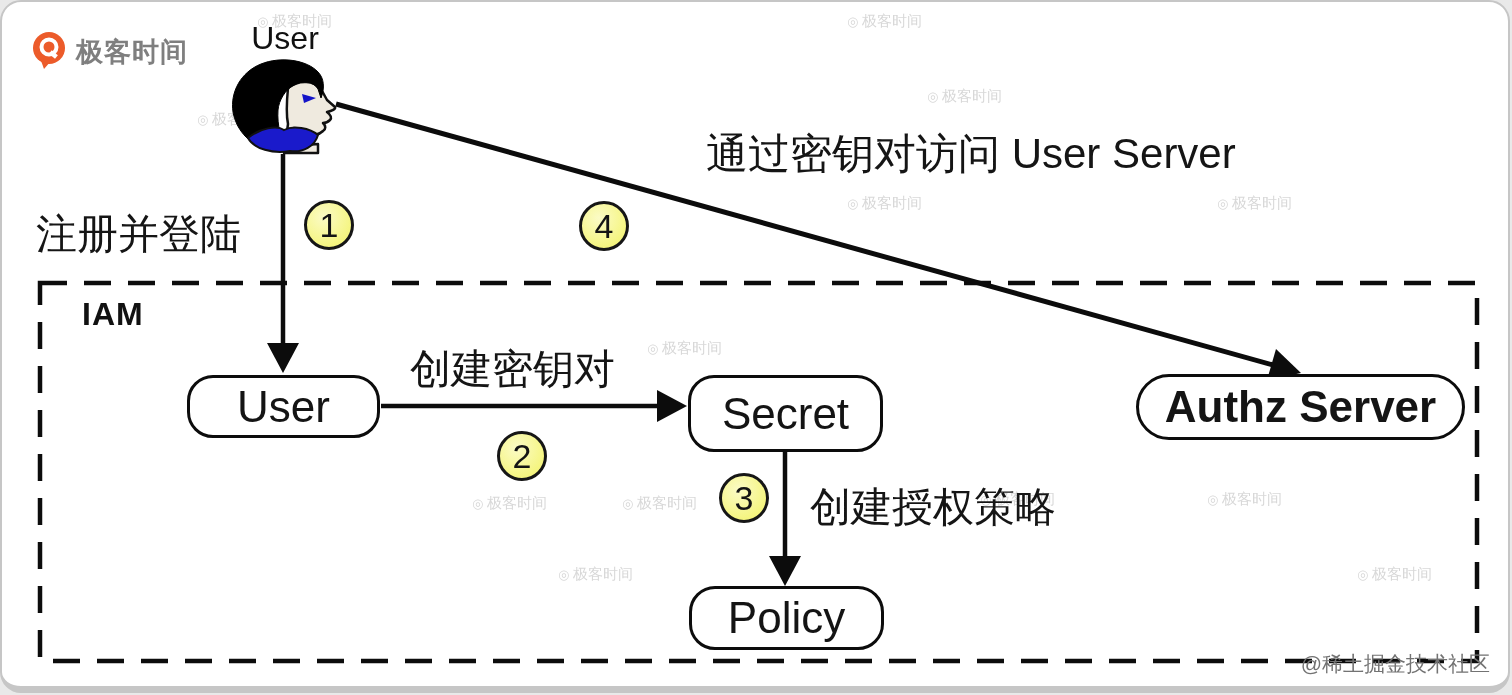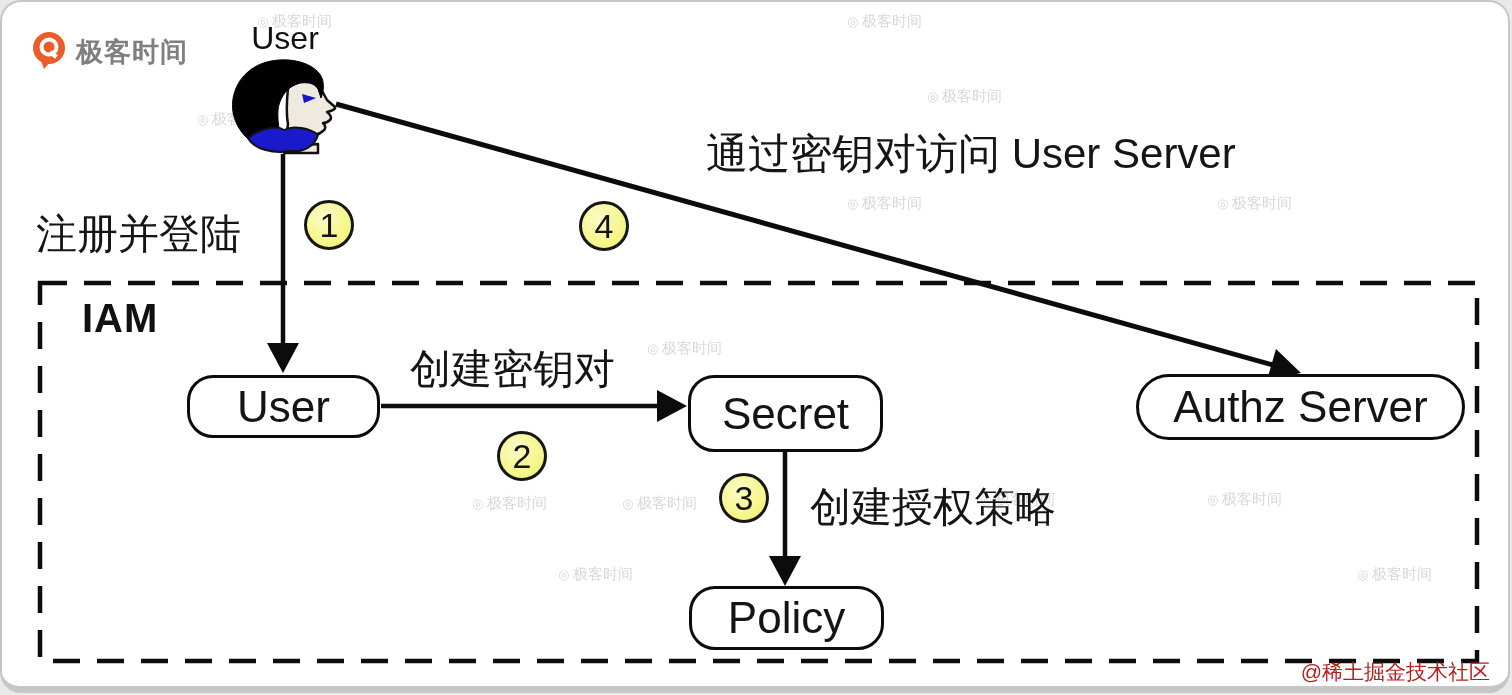--- a/index.html
+++ b/index.html
@@ -22,45 +22,45 @@
   .actor-label{left:228px;top:18px;width:110px;text-align:center;font-size:32px;color:#111;}
   
   .node{
     background:#fff;border:3px solid #0c0c0c;border-radius:26px;
     display:flex;align-items:center;justify-content:center;
     font-size:44px;color:#141414;box-sizing:border-box;
   }
   .node-user{left:185px;top:373px;width:193px;height:63px;}
   .node-secret{left:686px;top:373px;width:195px;height:77px;}
   .node-policy{left:687px;top:584px;width:195px;height:64px;}
-  .node-authz{left:1134px;top:372px;width:329px;height:66px;border-radius:34px;}
+  .node-authz{left:1134px;top:372px;width:329px;height:66px;border-radius:34px;font-weight:bold;}
   
   .step{
     width:50px;height:50px;border-radius:50%;
     border:3px solid #161616;
     background:radial-gradient(circle at 38% 32%, #fbfbc6 0%, #f5f582 70%, #eeee6e 100%);
     display:flex;align-items:center;justify-content:center;
     font-size:34px;color:#141414;box-sizing:border-box;
   }
   .step-1{left:302px;top:198px;}
   .step-2{left:495px;top:429px;}
   .step-3{left:717px;top:471px;}
   .step-4{left:577px;top:199px;}
   
   .edge-label{font-size:41px;color:#151515;white-space:nowrap;}
   .label-register{left:34px;top:205px;}
   .label-keypair{left:408px;top:340px;}
   .label-policy{left:808px;top:478px;}
   .label-access{left:704px;top:124px;font-size:42px;}
   
-  .iam-label{left:80px;top:294px;font-size:40px;font-weight:700;letter-spacing:1px;}
+  .iam-label{left:80px;top:294px;font-size:32px;font-weight:700;letter-spacing:1px;}
   
   .wm{color:#cbcbcb;font-size:15px;white-space:nowrap;opacity:.75;}
   .wm::before{content:"◎ ";font-size:13px;}
-  .community{right:18px;top:648px;font-size:21px;color:#b91c1c;margin-top:8px;}
+  .community{right:18px;top:648px;font-size:21px;color:#737373;}
   svg{display:block;}
   .layer{left:0;top:0;pointer-events:none;}
 </style>
 </head>
 <body>
 
 <div class="canvas">
 
   <span class="abs wm" style="left:255px;top:10px">极客时间</span>
   <span class="abs wm" style="left:845px;top:10px">极客时间</span>

